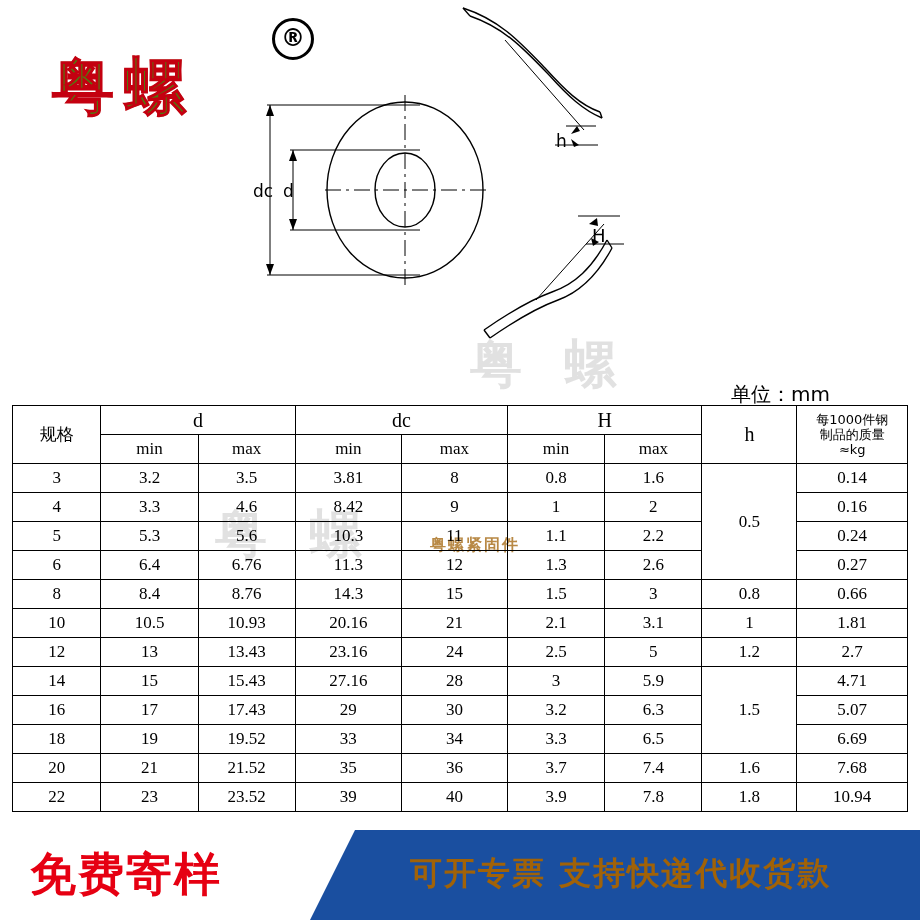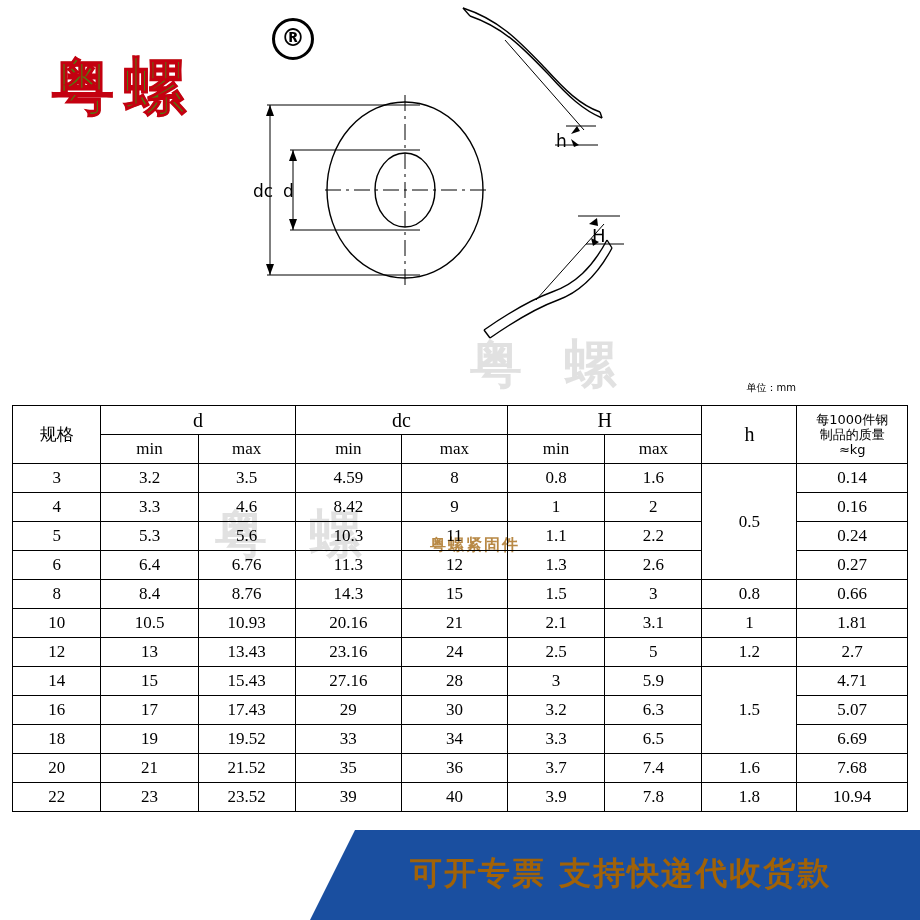--- a/index.html
+++ b/index.html
@@ -38,22 +38,22 @@
     opacity:.75;
     pointer-events:none;
     letter-spacing:14px;
     white-space:nowrap;
   }
   #wm1{left:470px;top:330px;font-size:52px;}
   #wm2{left:215px;top:500px;font-size:52px;}
   #wm3{left:430px;top:535px;font-size:16px;letter-spacing:2px;color:#a16207;}
   
   #unit{
-    position:absolute;right:124px;top:381px;
-    font-size:10px;font-family:"DejaVu Sans", sans-serif;margin-left:40px;
+    position:absolute;right:90px;top:381px;
+    font-size:20px;font-family:"DejaVu Sans", sans-serif;margin-left:40px;
   }
   
   #tbl-wrap{
     position:absolute;left:12px;top:405px;width:896px;
   }
   table{
     border-collapse:collapse;
     width:896px;
     font-size:17px;
     table-layout:fixed;
@@ -209,21 +209,21 @@
       <th>max</th>
       <th>min</th>
       <th>max</th>
     </tr>
   </thead>
   <tbody id="tbody">
         <tr>
           <td>3</td>
           <td>3.2</td>
           <td>3.5</td>
-          <td>4.59</td>
+          <td>3.81</td>
           <td>8</td>
           <td>0.8</td>
           <td>1.6</td>
           <td rowspan="4">0.5</td>
           <td>0.14</td>
         </tr>
         <tr>
           <td>4</td>
           <td>3.3</td>
           <td>4.6</td>
@@ -339,14 +339,15 @@
           <td rowspan="1">1.8</td>
           <td>10.94</td>
         </tr>
       </tbody>
 </table>
 </div>
 
 <div id="banner">
   <div id="banner-left"></div>
   <div id="banner-right"></div>
+  <div id="banner-free">免费寄样</div>
   <div id="banner-text">可开专票 支持快递代收货款</div>
 </div>
 
 </body></html>

